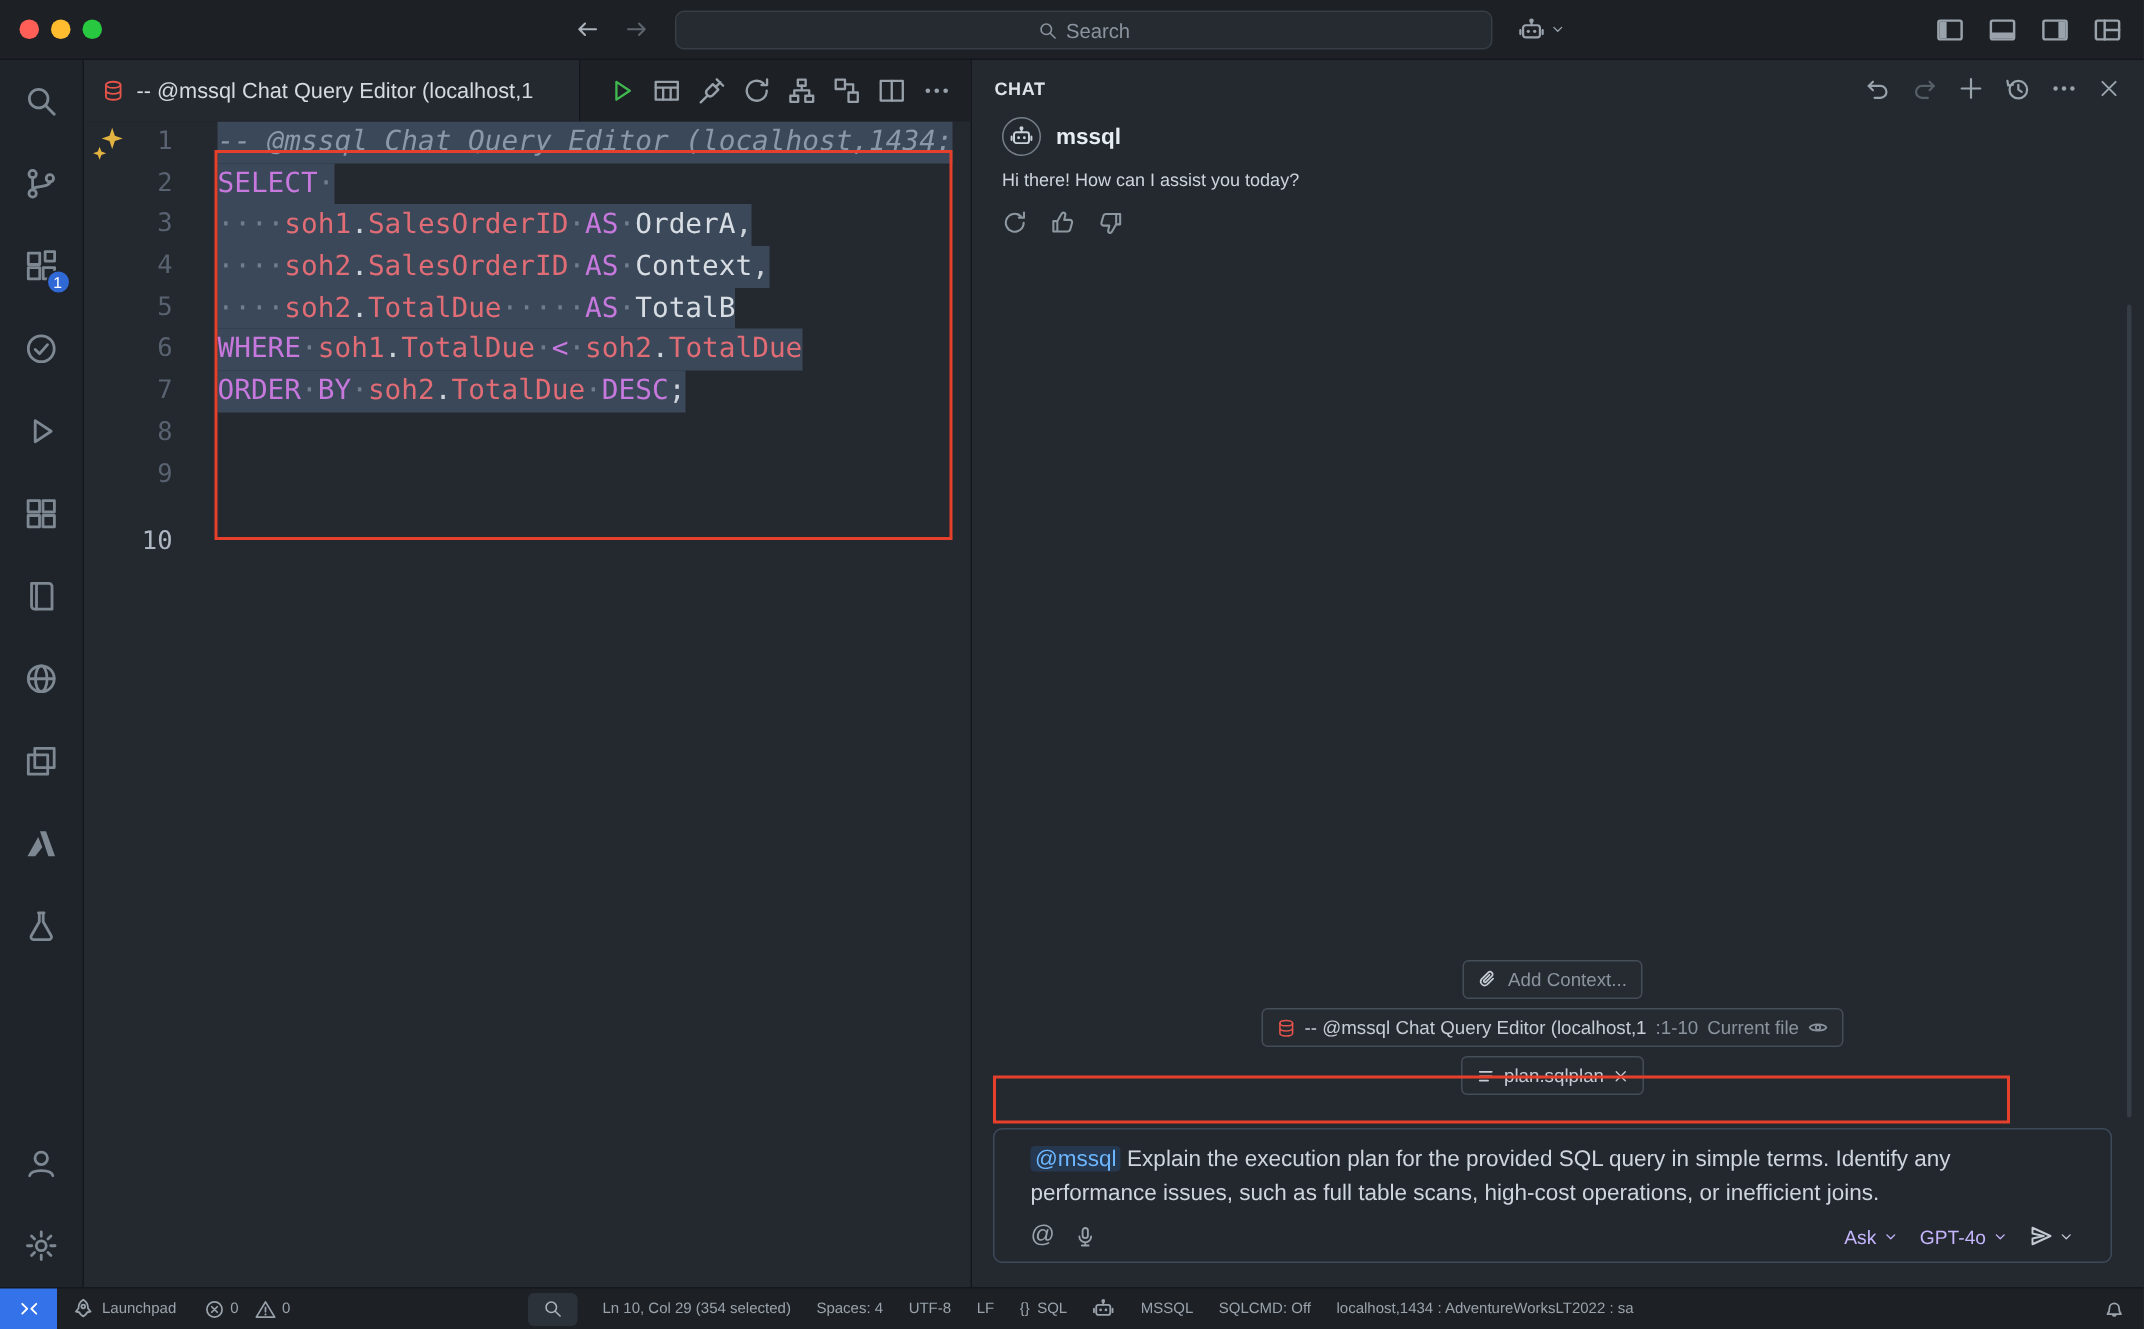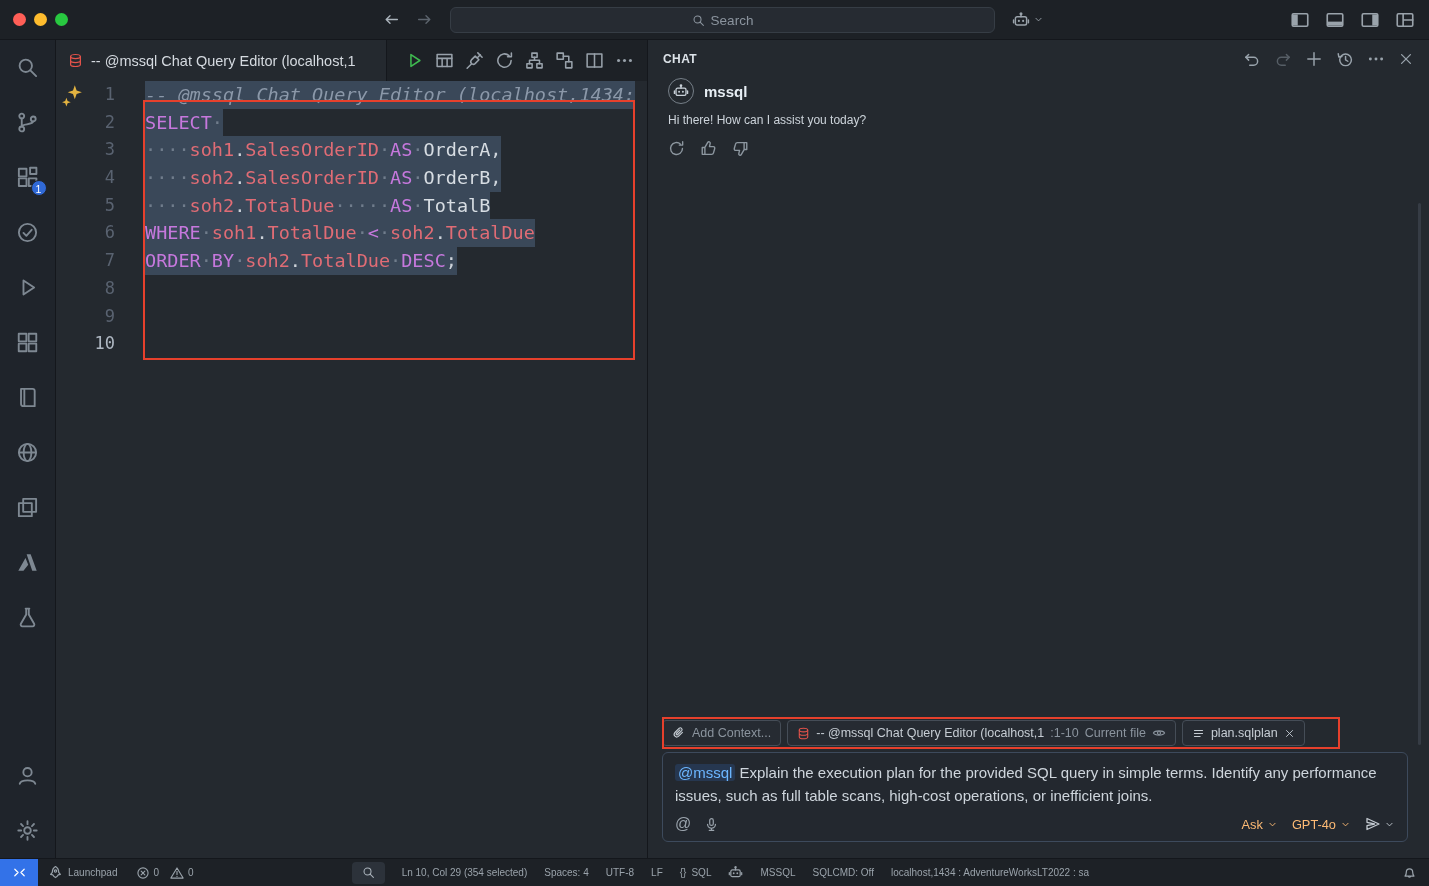--- a/index.html
+++ b/index.html
@@ -45,21 +45,21 @@
          padding:0 12px; font-size:14.5px; color:#d5dae0; border-right:1px solid #14171c; white-space:nowrap; overflow:hidden; }
   .etoolbar { flex:1; display:flex; align-items:center; justify-content:flex-end; gap:11px;
               padding-right:13px; color:#98a1aa; }
   .green { color:#3fb950; }
 
   .editor-body { position:relative; flex:1; overflow:hidden;
                  font-family:"DejaVu Sans Mono", monospace; font-size:18.5px; }
   .sparkle { position:absolute; left:5px; top:3px; width:24px; height:24px; color:#e3b341; }
   .gutter { position:absolute; top:0; left:0; width:59px; text-align:right; }
   .lnum { height:27.7px; line-height:27.7px; color:#596270; font-size:17px; }
-  .lnum.active { color:#aeb7c2; }
+  .lnum.active { color:#aeb7c2;margin-top:18px; }
   .code { position:absolute; top:0; left:89px; right:0; }
   .crow { height:27.7px; line-height:27.7px; white-space:pre; }
   .selwrap { display:inline-block; background:#3a4859; height:27.7px; }
   .tk-kw { color:#c678dd; } .tk-op { color:#c678dd; }
   .tk-id { color:#e06c75; }
   .tk-pl { color:#d7dde3; } .tk-pt { color:#cdd3da; }
   .tk-ws { color:#707d8c; }
   .tk-cmt { color:#8b98a9; font-style:italic; }
 
   
@@ -71,34 +71,34 @@
   .chat-scroll { padding:0 20px; }
   .msg-head { display:flex; align-items:center; gap:10px; }
   .avatar { width:26px; height:26px; border-radius:50%; border:1px solid #767f88; display:flex;
             align-items:center; justify-content:center; color:#c9d1d9; flex:none; }
   .msg-sender { font-size:15px; font-weight:700; color:#e6edf3; }
   .msg-text { margin-top:9px; font-size:12px; color:#cdd4db; }
   .msg-actions { margin-top:13px; display:flex; gap:15px; align-items:center; color:#8d97a0; }
   .chat-sb { position:absolute; right:8px; top:163px; width:3px; height:542px; background:#454d57; opacity:.55; border-radius:2px; }
 
   .chat-footer { position:absolute; left:14px; right:21px; bottom:16px; }
-  .chips { display:flex; gap:6px; align-items:flex-start; margin-bottom:6px; }
+  .chips { display:flex; gap:6px; align-items:center; margin-bottom:22px;flex-direction:column; }
   .chip { height:26px; display:inline-flex; align-items:center; gap:6px; padding:0 9px;
           border:1px solid #454d57; border-radius:4px; font-size:12.5px; color:#c6cdd4;
           background:#262b32; white-space:nowrap; }
   .chip .dim { color:#8b949e; }
   .dbred { color:#e5534b; }
-  .input-box { border:1px solid #3d4a5c; border-radius:6px; padding:8px 12px; background:#23282f; }
+  .input-box { border:1px solid #3d4a5c; border-radius:6px; padding:8px 24px; background:#23282f; }
   .input-text { font-size:15px; line-height:23px; color:#ced5dc; }
   .mention { color:#6cb6ff; background:rgba(56,139,253,.16); border-radius:3px; padding:0 3px; }
   .itext { margin-left:4px; }
   .input-controls { display:flex; align-items:center; gap:13px; margin-top:8px; color:#9aa3ac; }
   .at-glyph { font-size:16px; }
   .ctrl-right { margin-left:auto; display:flex; align-items:center; gap:14px; }
-  .ctrl-label { display:flex; align-items:center; gap:4px; font-size:12.8px; color:#fdba74; }
+  .ctrl-label { display:flex; align-items:center; gap:4px; font-size:12.8px; color:#c4b5fd; }
   .send-group { display:flex; align-items:center; gap:3px; color:#c3cad1; }
 
   
   .statusbar { position:absolute; bottom:0; left:0; right:0; height:28px; background:#1d2126;
                border-top:1px solid #14171c; display:flex; align-items:center; font-size:10px; color:#9aa3ab; }
   .remote { width:38px; height:100%; background:#3372e8; color:#fff; display:flex;
             align-items:center; justify-content:center; flex:none; }
   .sb-item { display:flex; align-items:center; gap:5px; white-space:nowrap; }
   .sb-launchpad { margin-left:10px; }
   .sb-problems { margin-left:18px; display:flex; align-items:center; gap:4px; }
@@ -481,21 +481,21 @@
           <div class="lnum">6</div>
           <div class="lnum">7</div>
           <div class="lnum">8</div>
           <div class="lnum">9</div>
           <div class="lnum active">10</div>
         </div>
       <div class="code">
           <div class="crow"><span class="selwrap"><span class="tk-cmt">-- @mssql Chat Query Editor (localhost,1434:</span></span></div>
           <div class="crow"><span class="selwrap"><span class="tk-kw">SELECT</span><span class="tk-ws">·</span></span></div>
           <div class="crow"><span class="selwrap"><span class="tk-ws">····</span><span class="tk-id">soh1</span><span class="tk-pt">.</span><span class="tk-id">SalesOrderID</span><span class="tk-ws">·</span><span class="tk-kw">AS</span><span class="tk-ws">·</span><span class="tk-pl">OrderA</span><span class="tk-pt">,</span></span></div>
-          <div class="crow"><span class="selwrap"><span class="tk-ws">····</span><span class="tk-id">soh2</span><span class="tk-pt">.</span><span class="tk-id">SalesOrderID</span><span class="tk-ws">·</span><span class="tk-kw">AS</span><span class="tk-ws">·</span><span class="tk-pl">OrderB</span><span class="tk-pt">,</span></span></div>
+          <div class="crow"><span class="selwrap"><span class="tk-ws">····</span><span class="tk-id">soh2</span><span class="tk-pt">.</span><span class="tk-id">SalesOrderID</span><span class="tk-ws">·</span><span class="tk-kw">AS</span><span class="tk-ws">·</span><span class="tk-pl">Context</span><span class="tk-pt">,</span></span></div>
           <div class="crow"><span class="selwrap"><span class="tk-ws">····</span><span class="tk-id">soh2</span><span class="tk-pt">.</span><span class="tk-id">TotalDue</span><span class="tk-ws">·····</span><span class="tk-kw">AS</span><span class="tk-ws">·</span><span class="tk-pl">TotalB</span></span></div>
           <div class="crow"><span class="selwrap"><span class="tk-kw">WHERE</span><span class="tk-ws">·</span><span class="tk-id">soh1</span><span class="tk-pt">.</span><span class="tk-id">TotalDue</span><span class="tk-ws">·</span><span class="tk-op">&lt;</span><span class="tk-ws">·</span><span class="tk-id">soh2</span><span class="tk-pt">.</span><span class="tk-id">TotalDue</span></span></div>
           <div class="crow"><span class="selwrap"><span class="tk-kw">ORDER</span><span class="tk-ws">·</span><span class="tk-kw">BY</span><span class="tk-ws">·</span><span class="tk-id">soh2</span><span class="tk-pt">.</span><span class="tk-id">TotalDue</span><span class="tk-ws">·</span><span class="tk-kw">DESC</span><span class="tk-pt">;</span></span></div>
         </div>
     </div>
   </div>
 
   <div class="chat">
     <div class="chat-header">
       <span class="chat-title">CHAT</span>

